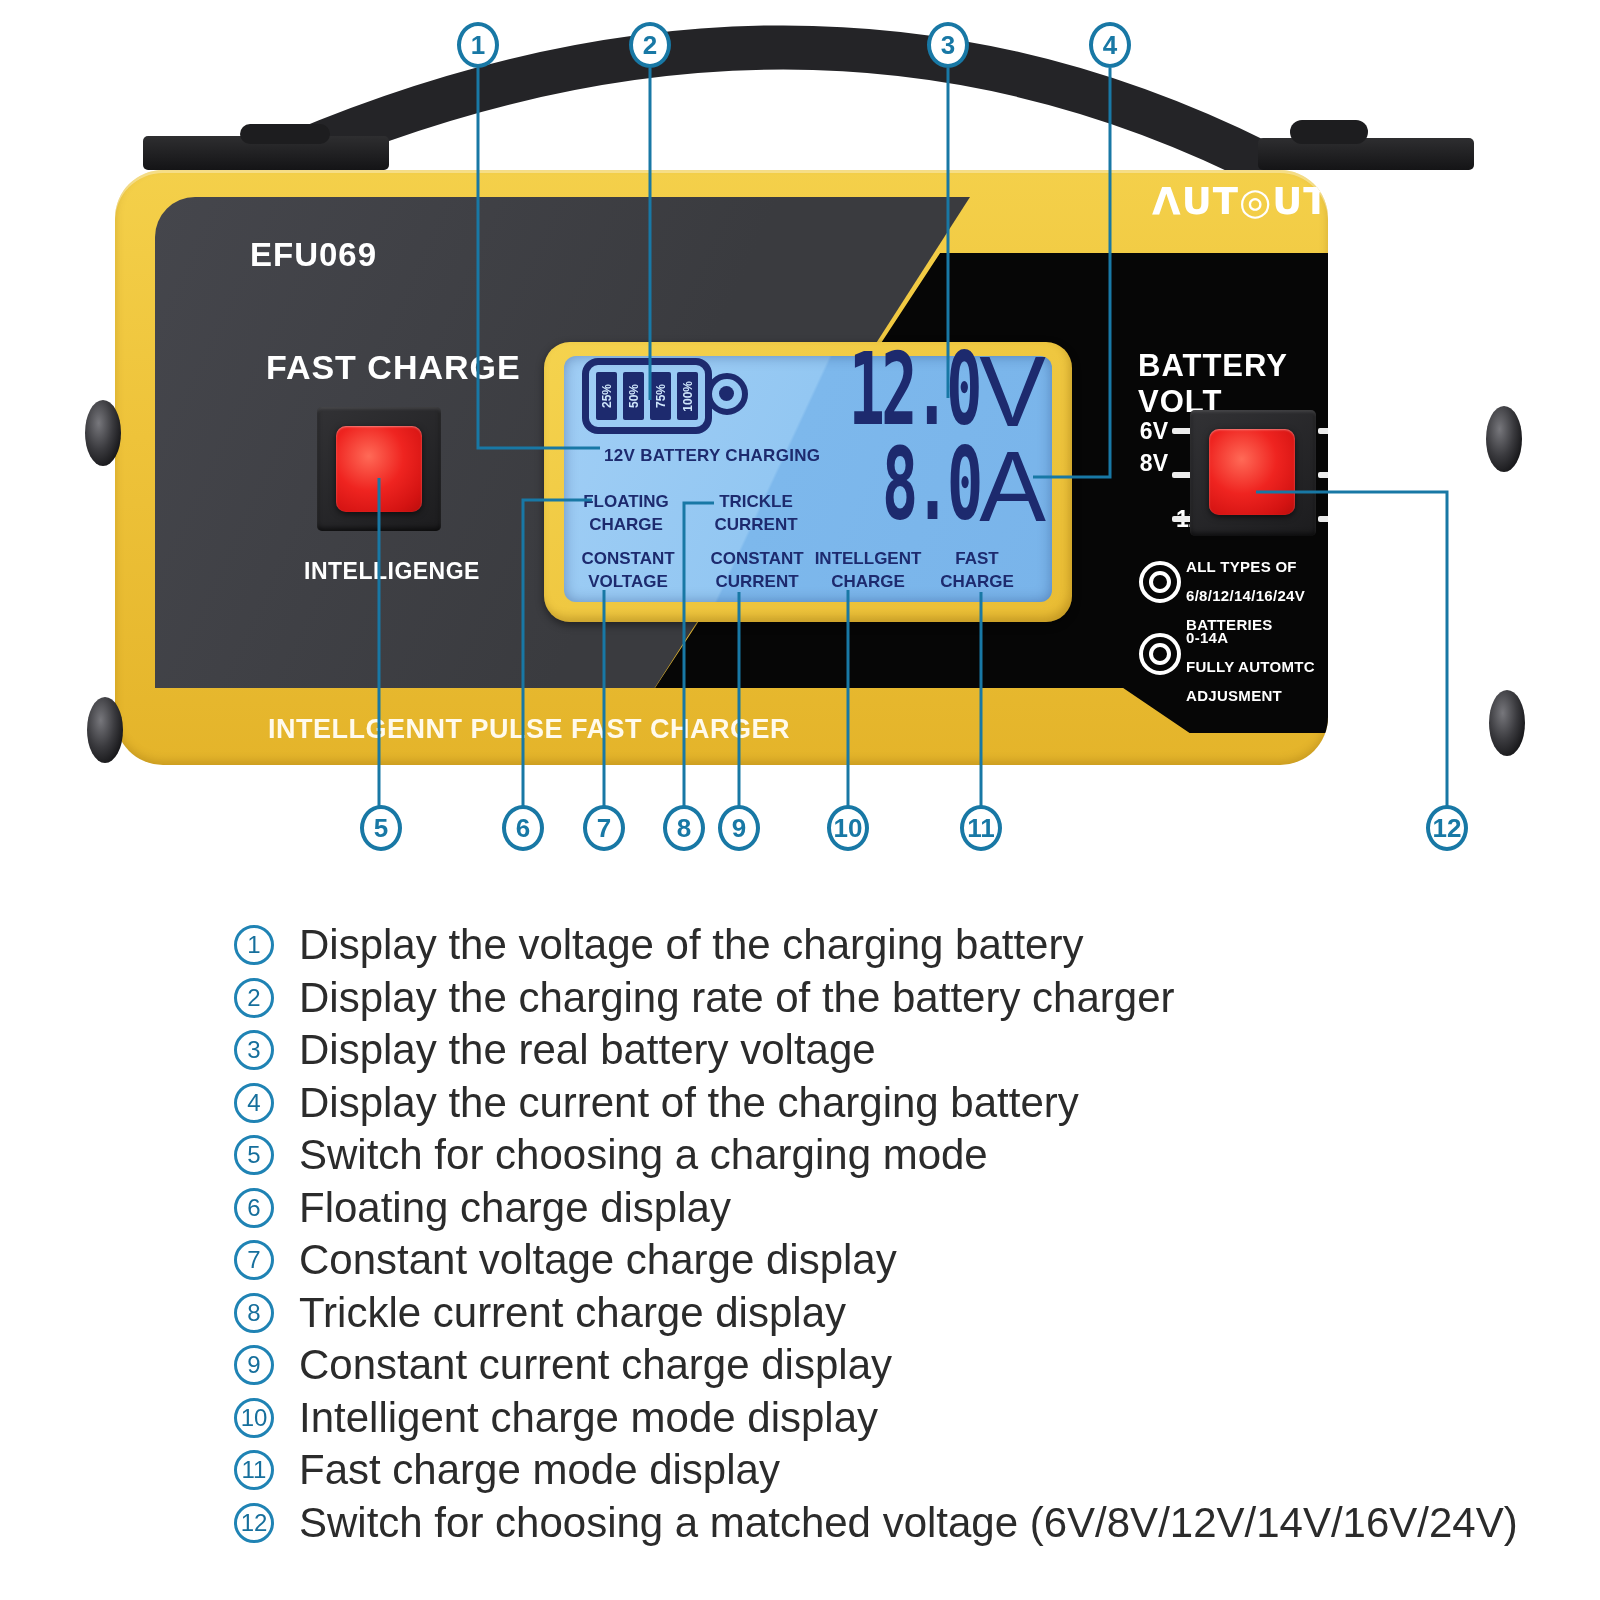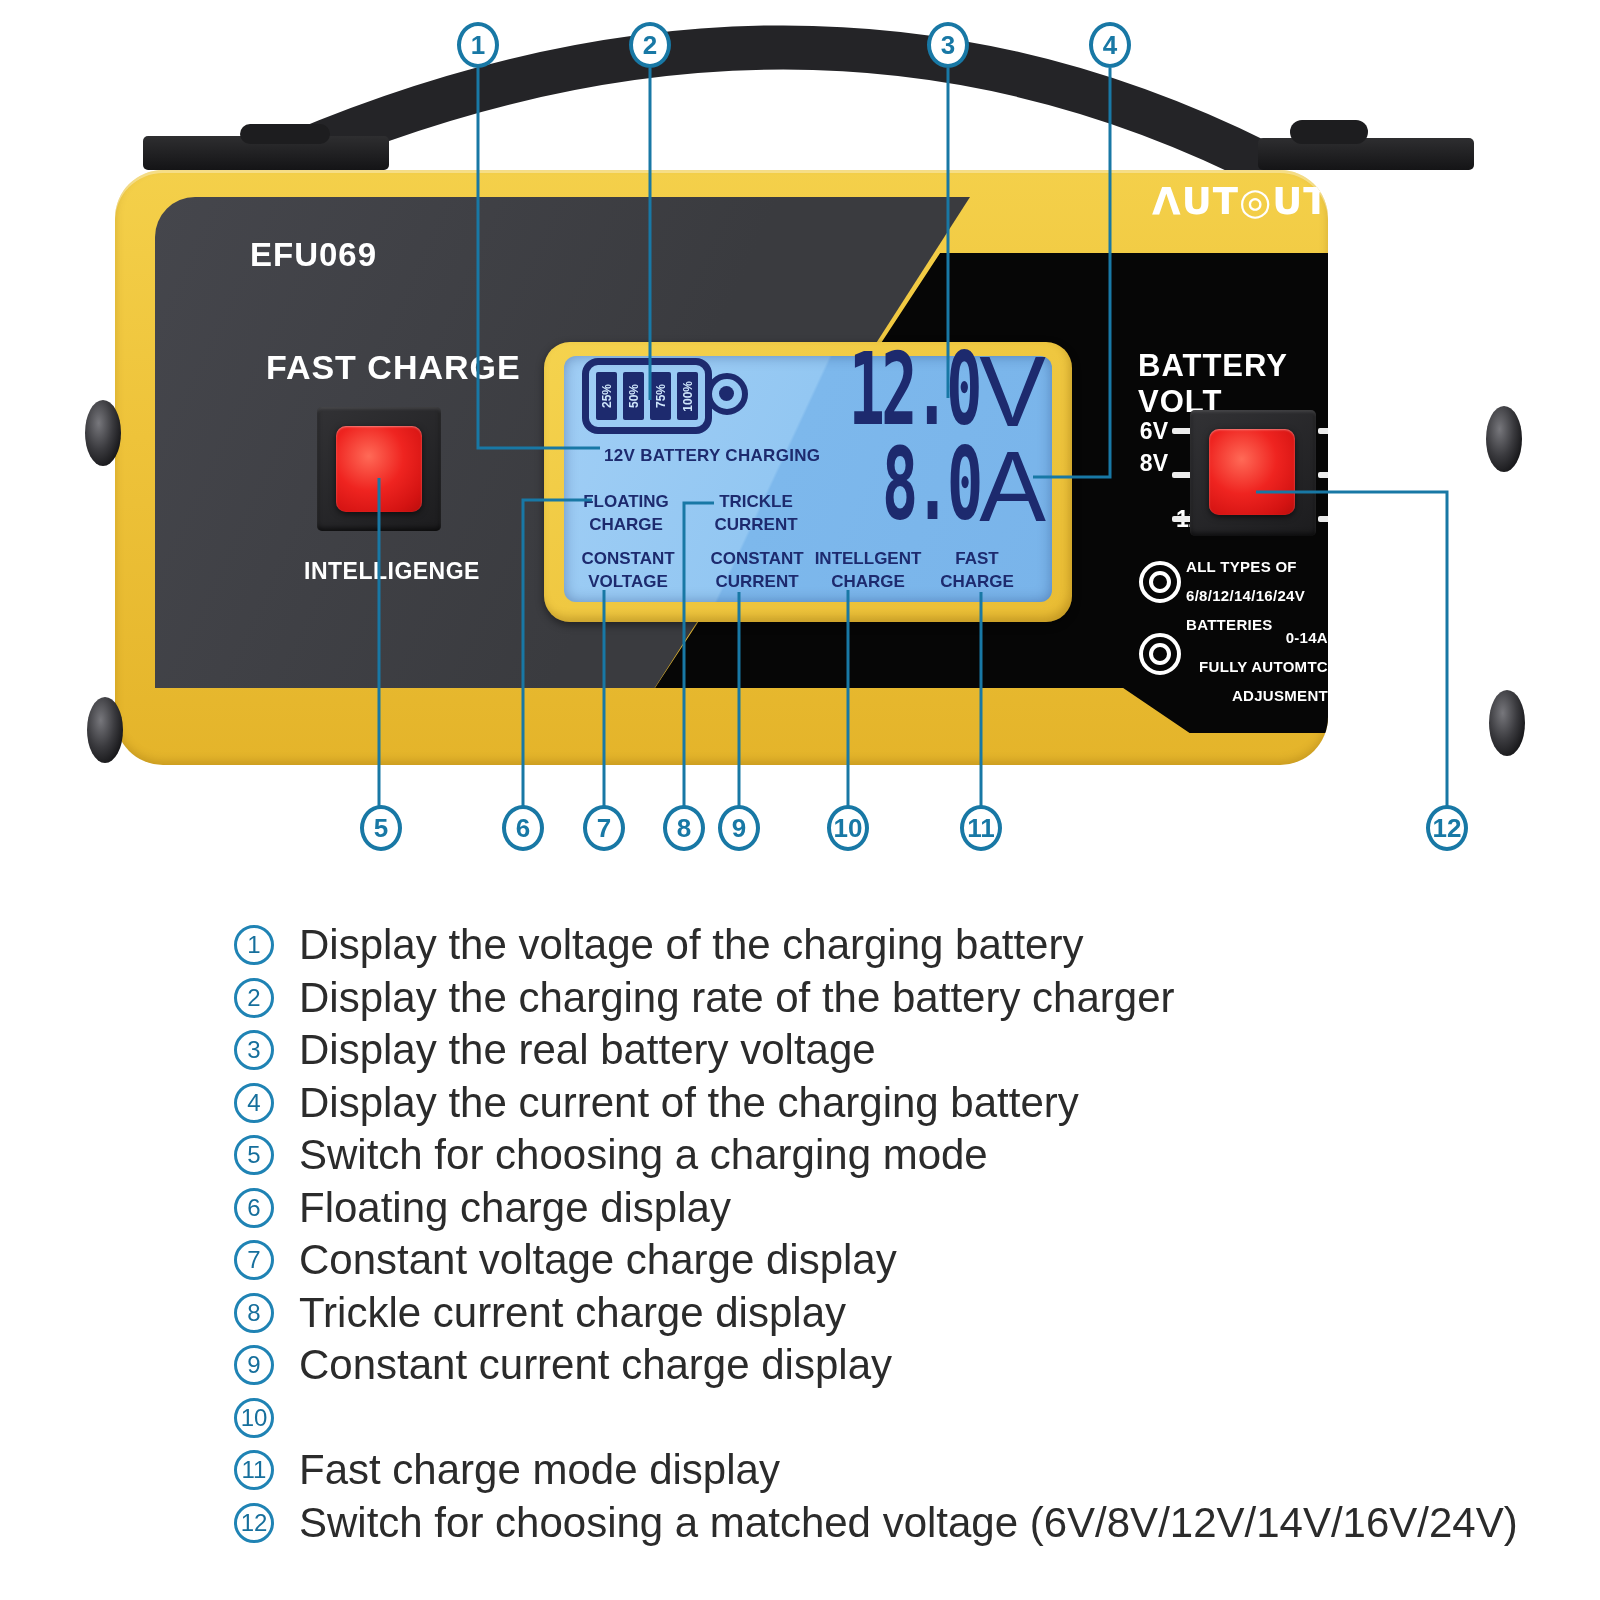--- a/index.html
+++ b/index.html
@@ -138,21 +138,21 @@
     <div class="ring" style="left:1024px;top:391px;">
         <div class="ring-inner"></div>
       </div>
     <div class="feat" style="left:1071px;top:382px;">
       <span>ALL TYPES OF</span>
       <span>6/8/12/14/16/24V BATTERIES</span>
     </div>
     <div class="ring" style="left:1024px;top:463px;">
         <div class="ring-inner"></div>
       </div>
-    <div class="feat" style="left:1071px;top:453px;text-align:right;">
+    <div class="feat" style="left:1071px;top:453px;">
       <span>0-14A</span>
       <span>FULLY AUTOMTC ADJUSMENT</span>
     </div>
 
     <div id="bezel">
       <div id="lcd" class="navy">
         <div id="batt-shell">
           <div class="bbar">
               <span>25%</span>
             </div>
@@ -201,20 +201,21 @@
           <span class="val-digits">12.0</span>
             <span class="val-unit">V</span>
         </div>
         <div class="val-row" style="top:89px;">
           <span class="val-digits">8.0</span>
             <span class="val-unit">A</span>
         </div>
       </div>
     </div>
 
+    <div id="strip-text">INTELLGENNT PULSE FAST CHARGER</div>
   </div>
 
   <svg id="lines-svg" width="1600" height="900">
     <g stroke="#1878a5" stroke-width="3" fill="none">
       <path d="M478 68 V448 H600"></path>
       <path d="M650 68 V400"></path>
       <path d="M948 68 V398"></path>
       <path d="M1110 68 V477 H1033"></path>
       <path d="M379 478 V806"></path>
       <path d="M523 806 V500 H592"></path>
@@ -272,20 +273,21 @@
     <div class="legend-row">
         <span class="lc">8</span>
         <span class="legend-text">Trickle current charge display</span>
       </div>
     <div class="legend-row">
         <span class="lc">9</span>
         <span class="legend-text">Constant current charge display</span>
       </div>
     <div class="legend-row">
         <span class="lc">10</span>
+        <span class="legend-text">Intelligent charge mode display</span>
       </div>
     <div class="legend-row">
         <span class="lc">11</span>
         <span class="legend-text">Fast charge mode display</span>
       </div>
     <div class="legend-row">
         <span class="lc">12</span>
         <span class="legend-text">Switch for choosing a matched voltage (6V/8V/12V/14V/16V/24V)</span>
       </div>
   </div>

